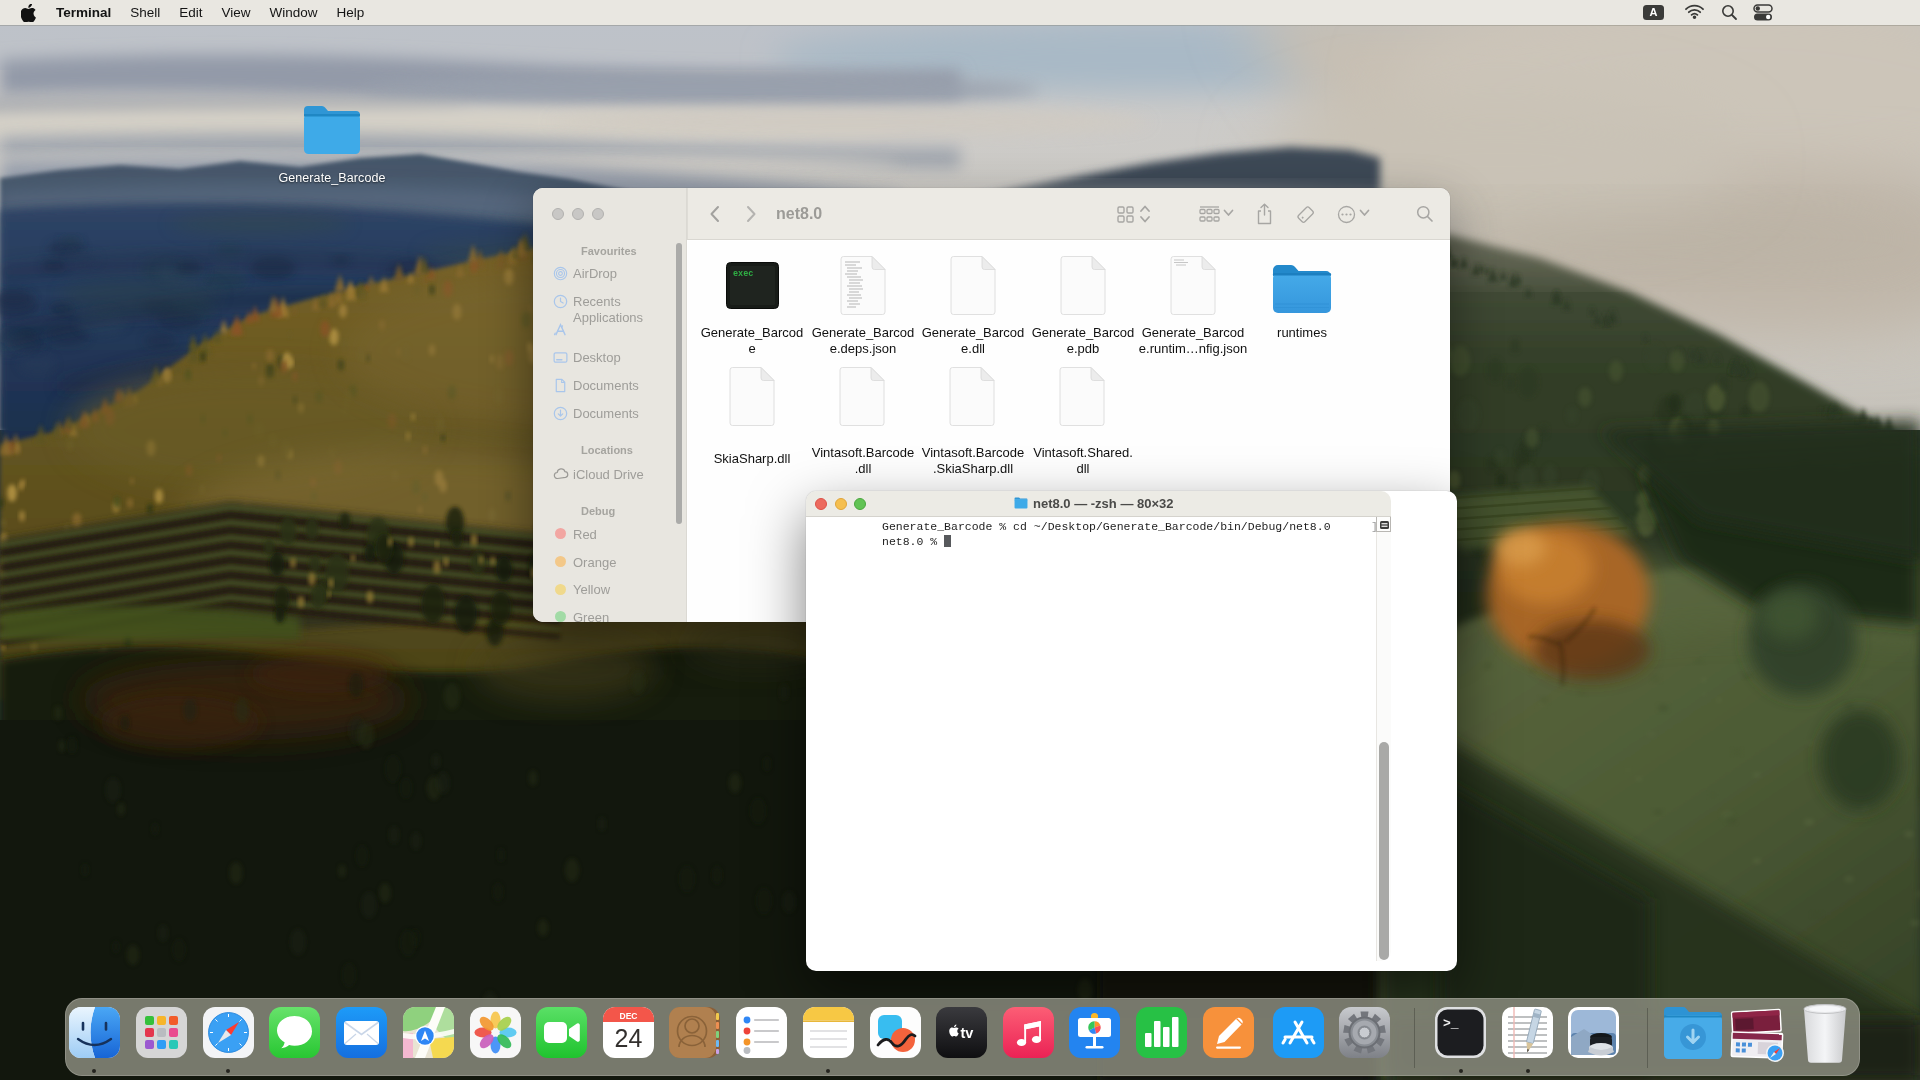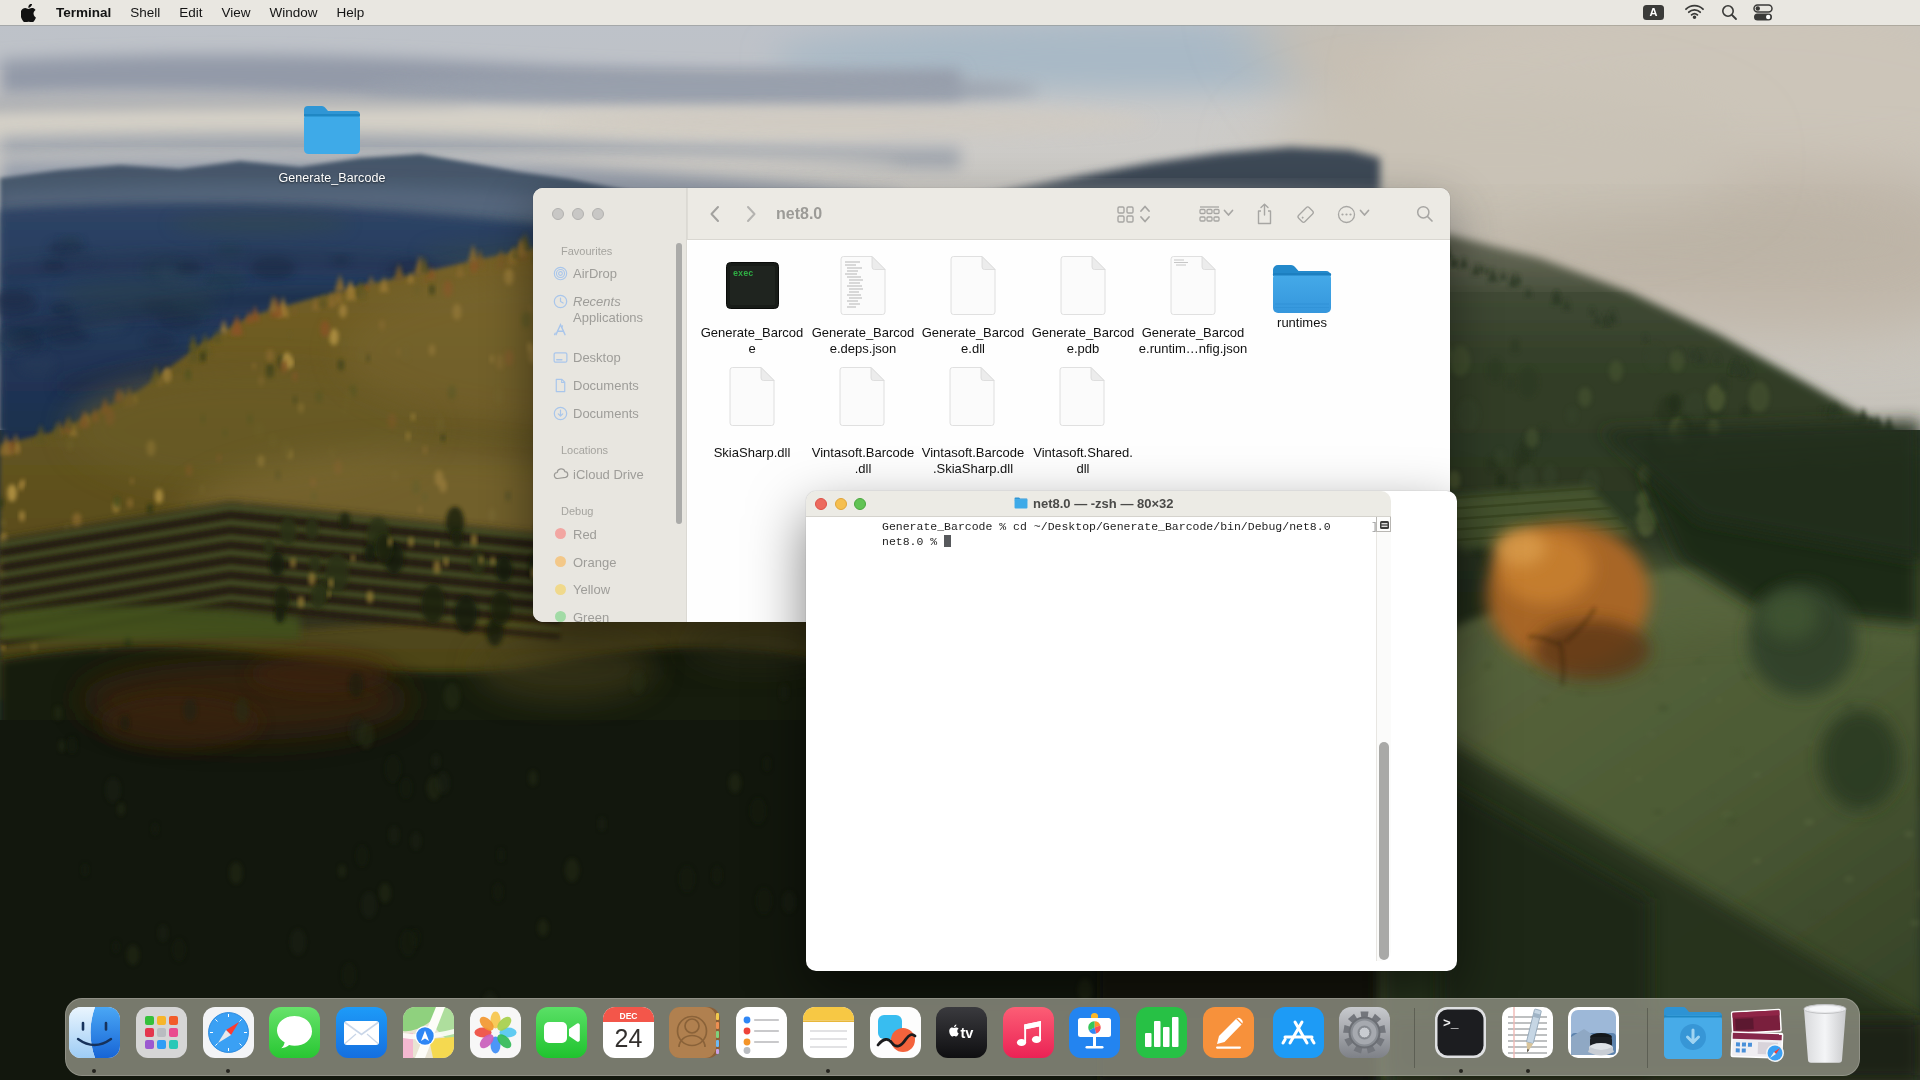--- a/index.html
+++ b/index.html
@@ -18,21 +18,21 @@
 
 #finder { position:absolute; left:533px; top:188px; width:917px; height:434px;
   border-radius:10px; background:#fff; box-shadow:0 20px 50px rgba(0,0,0,.45), 0 0 1px rgba(0,0,0,.35); }
 #f-side { position:absolute; left:0; top:0; width:154px; height:434px; background:#e8e6e0;
   border-radius:10px 0 0 10px; border-right:1px solid #dbd9d3; }
 #f-tool { position:absolute; left:154px; top:0; width:763px; height:52px; background:#eceae4;
   border-radius:0 10px 0 0; border-bottom:1px solid #d9d7d1; border-left:1px solid #dedcd6; }
 #f-content { position:absolute; left:155px; top:53px; width:762px; height:381px; background:#fefefe;
   border-radius:0 0 10px 0; }
 .tl { position:absolute; width:12px; height:12px; border-radius:50%; }
-.side-hdr { position:absolute; left:8px; font-size:11px; font-weight:normal; color:#a5a49f;padding-left:20px; }
+.side-hdr { position:absolute; left:28px; font-size:11px; font-weight:bold; color:#a5a49f;padding-left:20px; }
 .side-item { position:absolute; left:40px; font-size:13px; color:#9e9d99; white-space:nowrap; }
 .side-ic { position:absolute; left:20px; width:15px; height:15px; }
 .tagdot { position:absolute; left:22px; width:11px; height:11px; border-radius:50%; }
 .flabel { position:absolute; width:110px; text-align:center; font-size:13px; line-height:15.8px; color:#111; }
 
 #term { position:absolute; left:806px; top:491px; width:651px; height:480px;
   border-radius:10px; background:#fff; box-shadow:0 22px 55px rgba(0,0,0,.5), 0 0 1px rgba(0,0,0,.4); }
 #t-bar { position:absolute; left:0; top:0; width:585px; height:26px; background:#ecebe5;
   border-radius:10px 10px 0 0; border-bottom:1px solid #d5d3cd; }
 #t-title { position:absolute; left:227px; top:5px; font-size:13px; font-weight:bold; color:#4a4a48; white-space:nowrap; }
@@ -982,21 +982,21 @@
         <circle cx="8" cy="8" r="2"></circle>
         <circle cx="8" cy="8" r="4.3"></circle>
         <circle cx="8" cy="8" r="6.6"></circle>
       </g>
     </svg>
   <div class="side-item" style="top:78px;">AirDrop</div>
   <svg class="side-ic" style="top:106px;" viewBox="0 0 16 16">
       <circle cx="8" cy="8" r="6.6" fill="none" stroke="#a9c6eb" stroke-width="1.3"></circle>
       <path d="M8,4.5 L8,8 L10.8,9.6" stroke="#a9c6eb" stroke-width="1.3" fill="none" stroke-linecap="round"></path>
     </svg>
-  <div class="side-item" style="top:106px;font-style:italic;">Recents</div>
+  <div class="side-item" style="top:106px;">Recents</div>
   <svg class="side-ic" style="top:134px;" viewBox="0 0 16 16">
       <g stroke="#a9c6eb" stroke-width="1.5" fill="none" stroke-linecap="round">
         <path d="M3.2,13.5 L8,3 L12.8,13.5"></path>
         <path d="M5,9.8 L11,9.8"></path>
         <path d="M9.3,5.8 L10.1,4.1 M1.6,13.5 L2.4,11.8" stroke-width="1.3"></path>
       </g>
     </svg>
   <div class="side-item" style="top:122px;">Applications</div>
   <svg class="side-ic" style="top:162px;" viewBox="0 0 16 16">
       <rect x="1.2" y="3" width="13.6" height="10" rx="1.6" fill="none" stroke="#a9c6eb" stroke-width="1.3"></rect>
@@ -1142,39 +1142,39 @@
       <rect x="1" y="13" width="58" height="40" rx="5" fill="url(#fgrad)"></rect>
       <rect x="1" y="13" width="58" height="2.4" rx="1.2" fill="#1c7fc0"></rect>
       <rect x="3" y="43.5" width="54" height="1" fill="#2f90d5" opacity=".7"></rect>
       <rect x="3" y="47" width="54" height="1" fill="#2f90d5" opacity=".7"></rect>
     </svg>
   <div class="flabel" style="left:164px; top:137px;">Generate_Barcod<br>e</div>
   <div class="flabel" style="left:275px; top:137px;">Generate_Barcod<br>e.deps.json</div>
   <div class="flabel" style="left:385px; top:137px;">Generate_Barcod<br>e.dll</div>
   <div class="flabel" style="left:495px; top:137px;">Generate_Barcod<br>e.pdb</div>
   <div class="flabel" style="left:605px; top:137px;">Generate_Barcod<br>e.runtim…nfig.json</div>
-  <div class="flabel" style="left:714px; top:127px;">runtimes</div>
+  <div class="flabel" style="left:714px; top:137px;">runtimes</div>
 
   <svg style="position:absolute; left:196px; top:179px;" width="46" height="59" viewBox="0 0 46 59">
       <path d="M1,3 a2.5,2.5 0 0 1 2.5,-2.5 L32,0.5 L45,13.5 L45,56 a2.5,2.5 0 0 1 -2.5,2.5 L3.5,58.5 a2.5,2.5 0 0 1 -2.5,-2.5 Z" fill="#fbfbfb" stroke="#d8d8d8" stroke-width="0.8"></path>
       <path d="M32,0.5 L32,11 a2.5,2.5 0 0 0 2.5,2.5 L45,13.5 Z" fill="#ececec" stroke="#d8d8d8" stroke-width="0.8"></path>
     </svg>
   <svg style="position:absolute; left:306px; top:179px;" width="46" height="59" viewBox="0 0 46 59">
       <path d="M1,3 a2.5,2.5 0 0 1 2.5,-2.5 L32,0.5 L45,13.5 L45,56 a2.5,2.5 0 0 1 -2.5,2.5 L3.5,58.5 a2.5,2.5 0 0 1 -2.5,-2.5 Z" fill="#fbfbfb" stroke="#d8d8d8" stroke-width="0.8"></path>
       <path d="M32,0.5 L32,11 a2.5,2.5 0 0 0 2.5,2.5 L45,13.5 Z" fill="#ececec" stroke="#d8d8d8" stroke-width="0.8"></path>
     </svg>
   <svg style="position:absolute; left:416px; top:179px;" width="46" height="59" viewBox="0 0 46 59">
       <path d="M1,3 a2.5,2.5 0 0 1 2.5,-2.5 L32,0.5 L45,13.5 L45,56 a2.5,2.5 0 0 1 -2.5,2.5 L3.5,58.5 a2.5,2.5 0 0 1 -2.5,-2.5 Z" fill="#fbfbfb" stroke="#d8d8d8" stroke-width="0.8"></path>
       <path d="M32,0.5 L32,11 a2.5,2.5 0 0 0 2.5,2.5 L45,13.5 Z" fill="#ececec" stroke="#d8d8d8" stroke-width="0.8"></path>
     </svg>
   <svg style="position:absolute; left:526px; top:179px;" width="46" height="59" viewBox="0 0 46 59">
       <path d="M1,3 a2.5,2.5 0 0 1 2.5,-2.5 L32,0.5 L45,13.5 L45,56 a2.5,2.5 0 0 1 -2.5,2.5 L3.5,58.5 a2.5,2.5 0 0 1 -2.5,-2.5 Z" fill="#fbfbfb" stroke="#d8d8d8" stroke-width="0.8"></path>
       <path d="M32,0.5 L32,11 a2.5,2.5 0 0 0 2.5,2.5 L45,13.5 Z" fill="#ececec" stroke="#d8d8d8" stroke-width="0.8"></path>
     </svg>
-  <div class="flabel" style="left:164px; top:257px;">SkiaSharp.dll</div>
+  <div class="flabel" style="left:164px; top:263px;">SkiaSharp.dll</div>
   <div class="flabel" style="left:275px; top:257px;">Vintasoft.Barcode<br>.dll</div>
   <div class="flabel" style="left:385px; top:257px;">Vintasoft.Barcode<br>.SkiaSharp.dll</div>
   <div class="flabel" style="left:495px; top:257px;">Vintasoft.Shared.<br>dll</div>
 </div>
 
 <div id="term">
   <div id="t-bar"></div>
   <div class="tl" style="left:9px; top:6.5px; background:#ec6a5e; border:1px solid #dd5147;"></div>
   <div class="tl" style="left:28.5px; top:6.5px; background:#f5bf4f; border:1px solid #e0a53a;"></div>
   <div class="tl" style="left:48px; top:6.5px; background:#61c354; border:1px solid #4aa73e;"></div>

